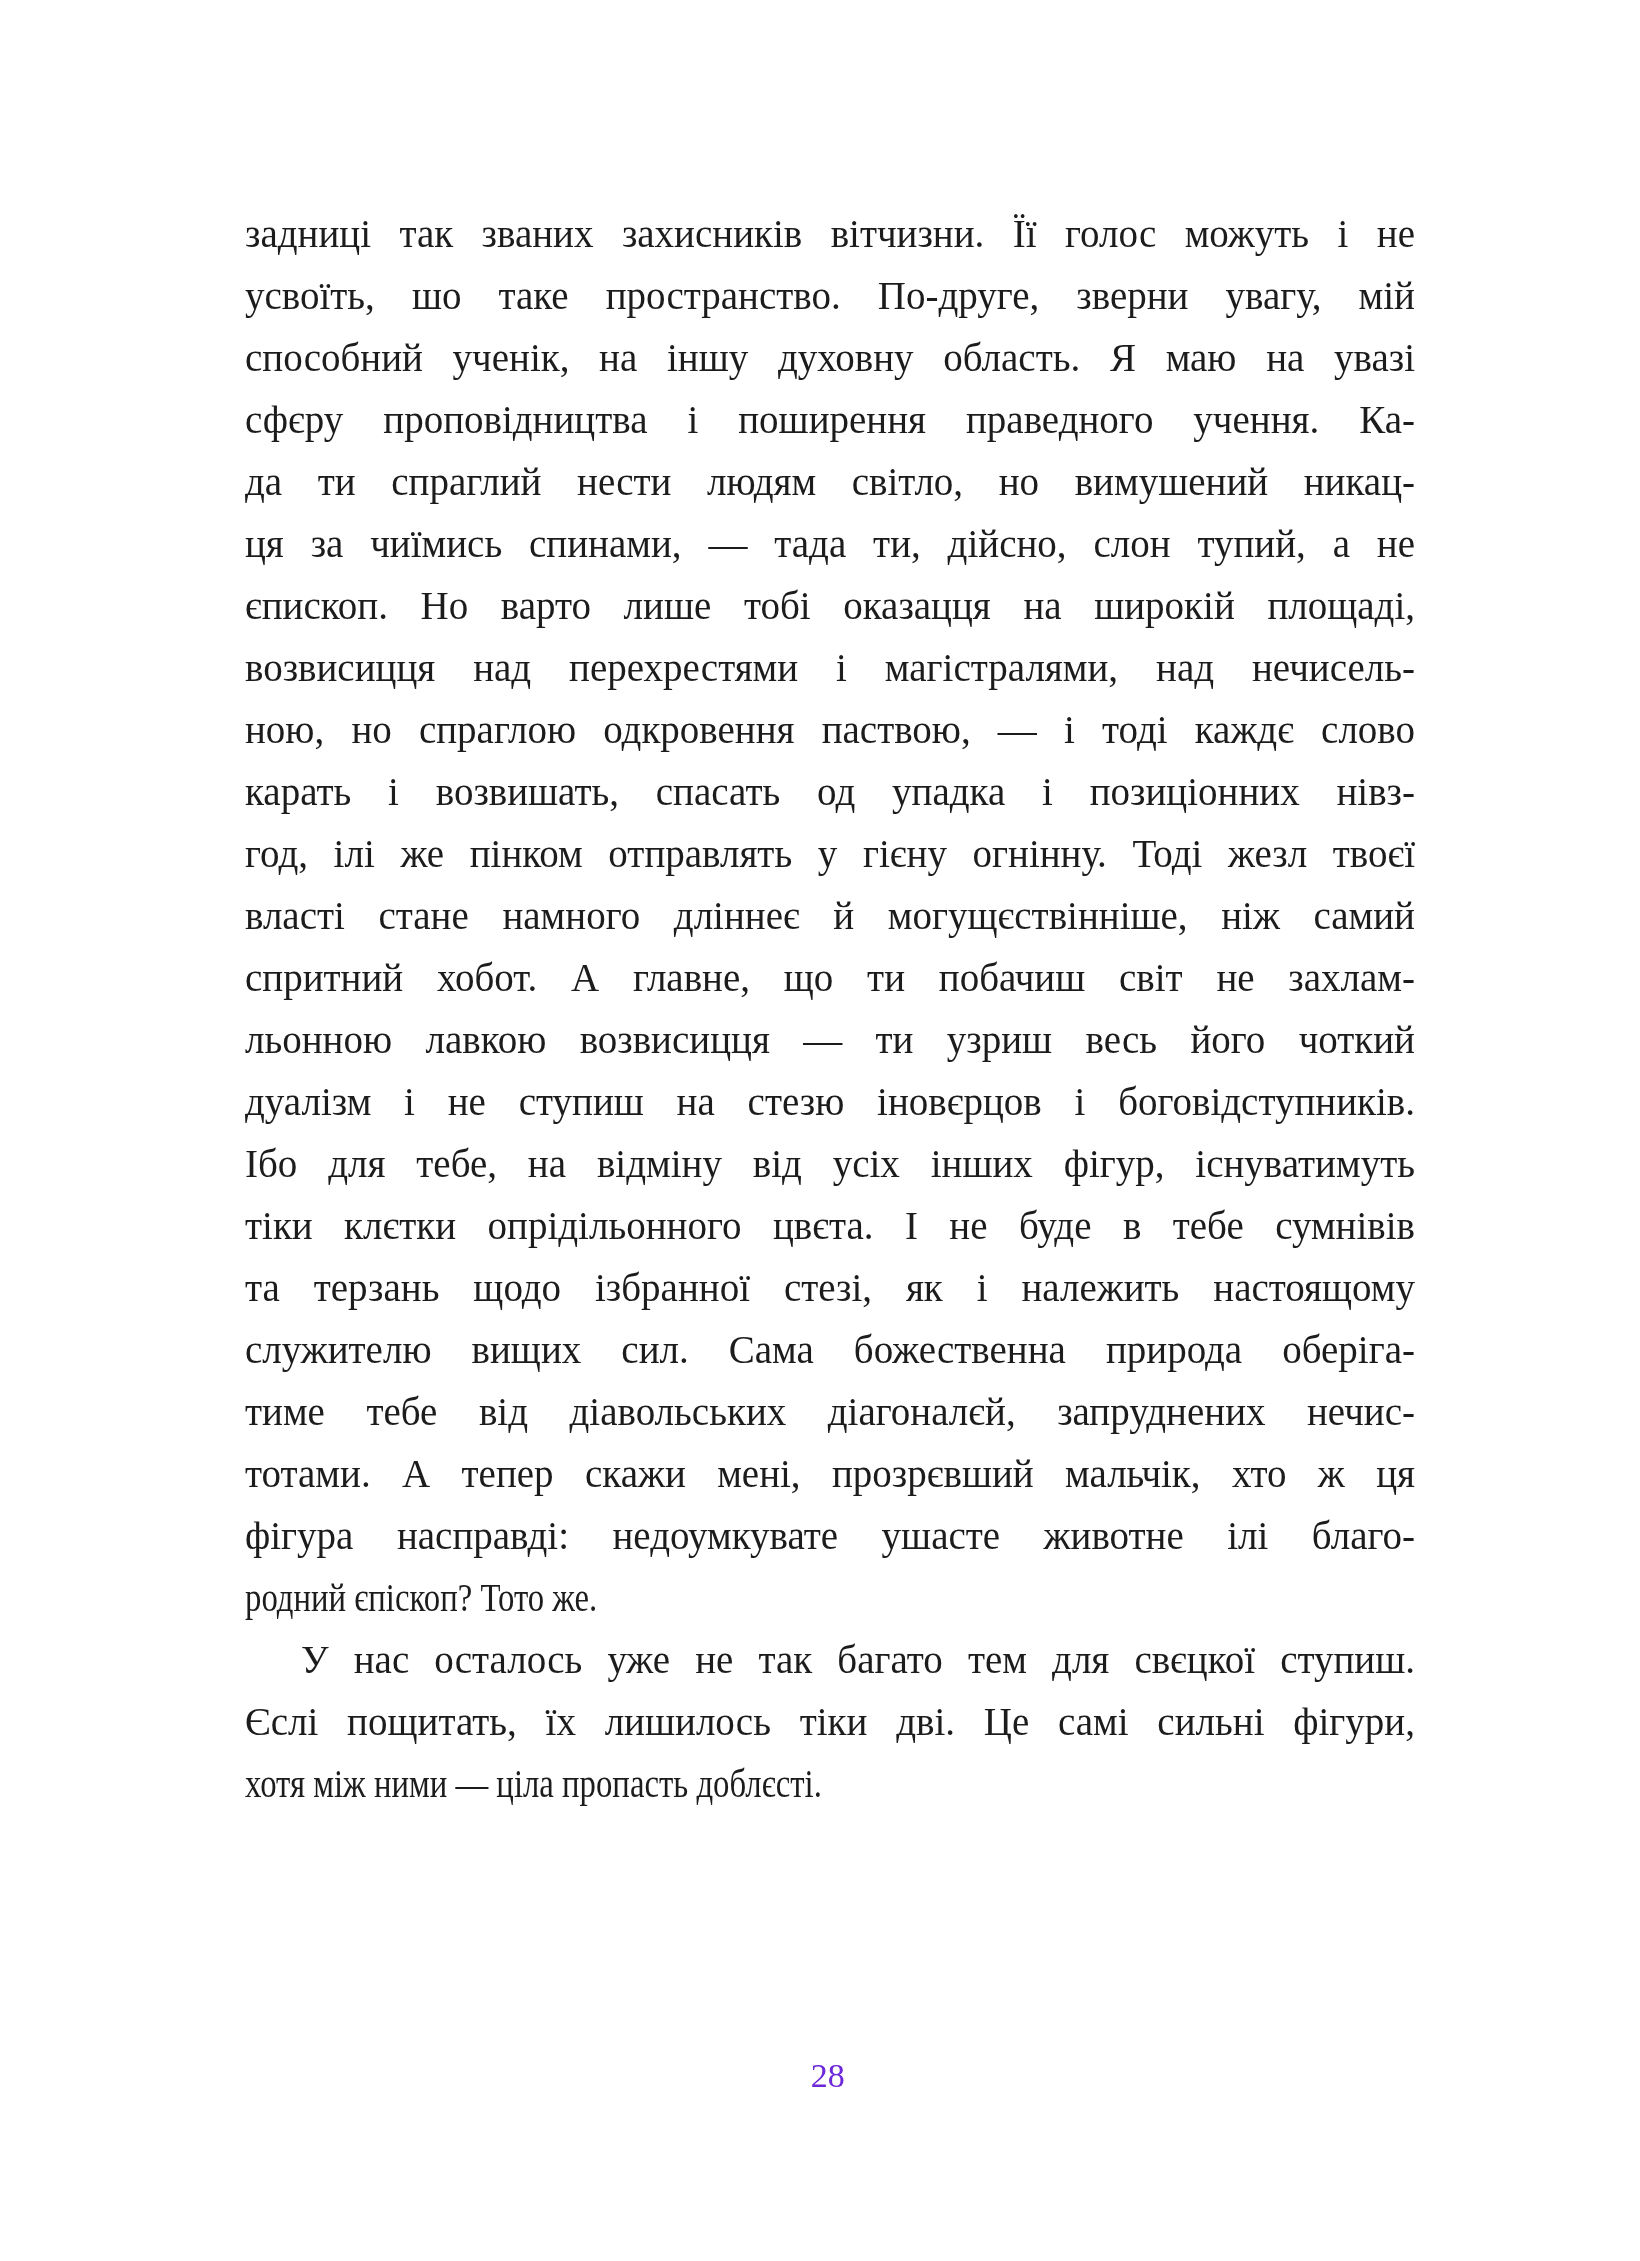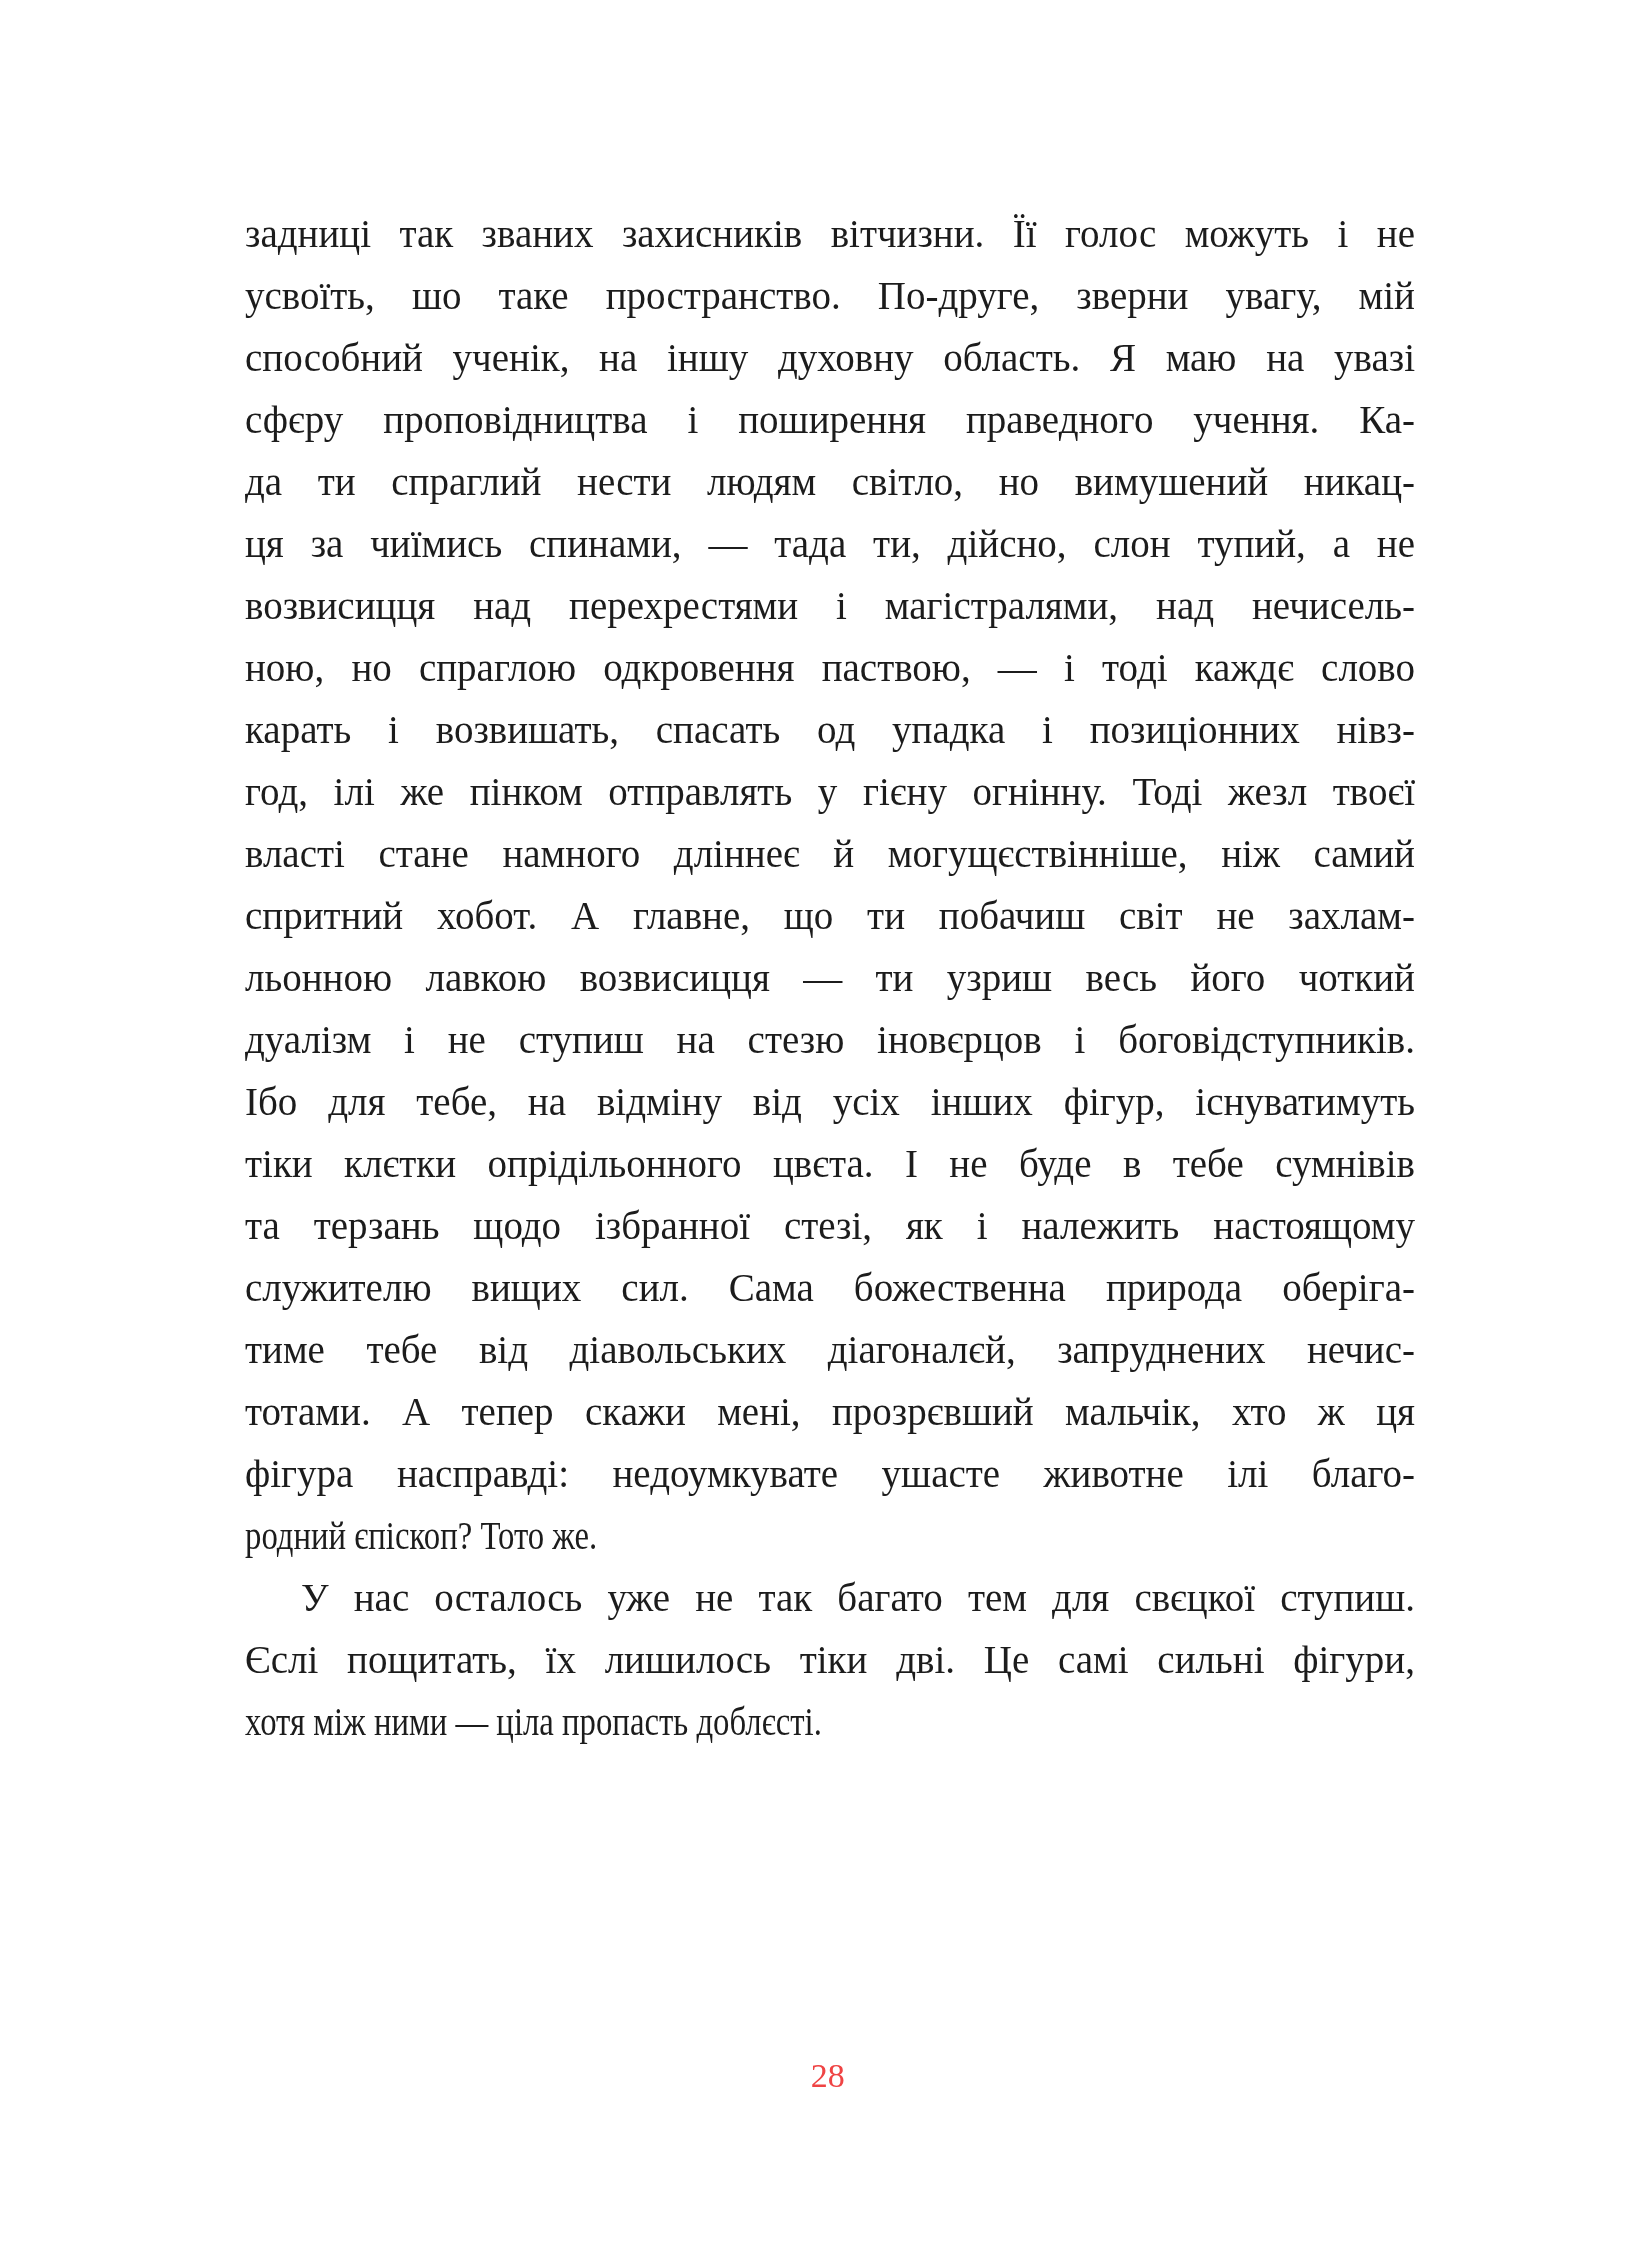--- a/index.html
+++ b/index.html
@@ -47,37 +47,38 @@
       padding-left: 56px;
     }
     .page-number {
       position: absolute;
       left: 0;
       width: 1640px;
       top: 2057px;
       text-align: center;
       font-family: "Liberation Serif", "DejaVu Serif", serif;
       font-size: 34px;
-      color: #ef4444;
+      color: #6d28d9;
       padding-left: 15.4px;
       box-sizing: border-box;
     }
   </style>
 </head>
 <body>
 
 <div class="page">
   <div class="text-block">
     <div class="paragraph">
       <span class="line">задниці так званих захисників вітчизни. Її голос можуть і не</span>
       <span class="line">усвоїть, шо таке пространство. По-друге, зверни увагу, мій</span>
       <span class="line">способний ученік, на іншу духовну область. Я маю на увазі</span>
       <span class="line">сфєру проповідництва і поширення праведного учення. Ка-</span>
       <span class="line">да ти спраглий нести людям світло, но вимушений никац-</span>
       <span class="line">ця за чиїмись спинами, — тада ти, дійсно, слон тупий, а не</span>
+      <span class="line">єпископ. Но варто лише тобі оказацця на широкій площаді,</span>
       <span class="line">возвисицця над перехрестями і магістралями, над нечисель-</span>
       <span class="line">ною, но спраглою одкровення паствою, — і тоді каждє слово</span>
       <span class="line">карать і возвишать, спасать од упадка і позиціонних нівз-</span>
       <span class="line">год, ілі же пінком отправлять у гієну огнінну. Тоді жезл твоєї</span>
       <span class="line">власті стане намного дліннеє й могущєствінніше, ніж самий</span>
       <span class="line">спритний хобот. А главне, що ти побачиш світ не захлам-</span>
       <span class="line">льонною лавкою возвисицця — ти узриш весь його чоткий</span>
       <span class="line">дуалізм і не ступиш на стезю іновєрцов і боговідступників.</span>
       <span class="line">Ібо для тебе, на відміну від усіх інших фігур, існуватимуть</span>
       <span class="line">тіки клєтки опрідільонного цвєта. І не буде в тебе сумнівів</span>

